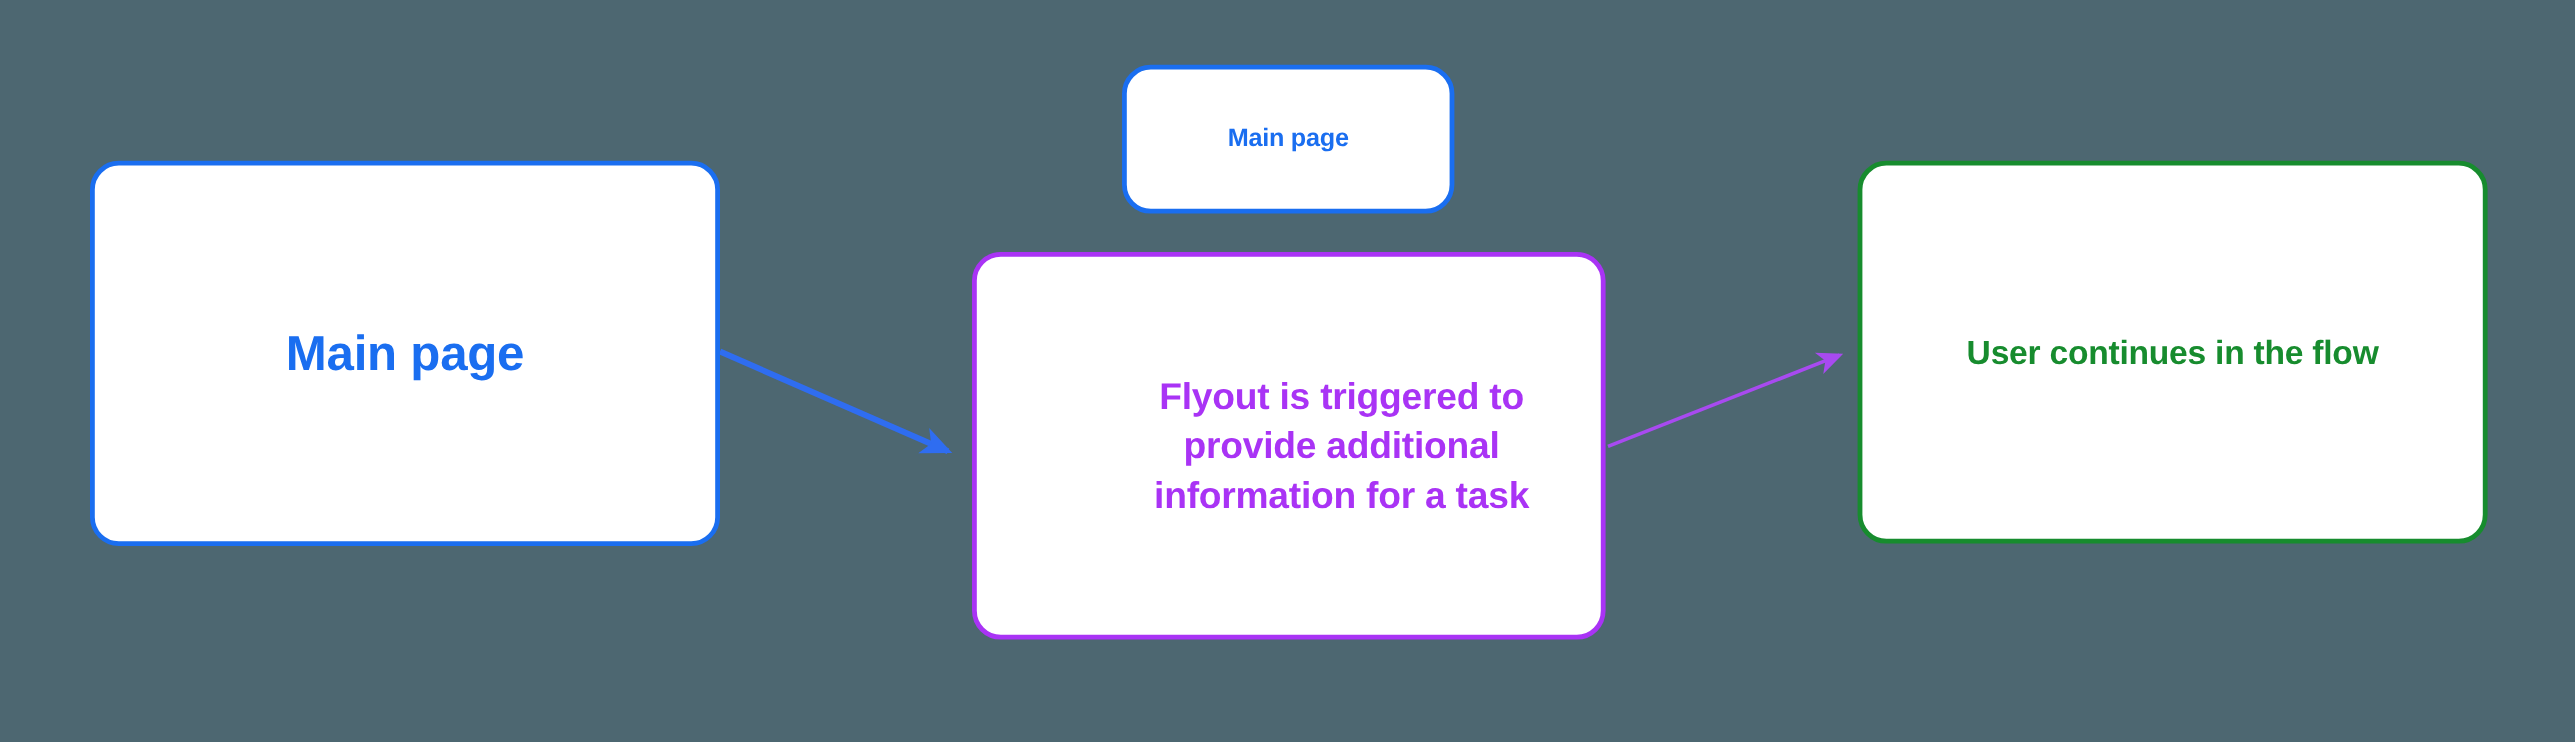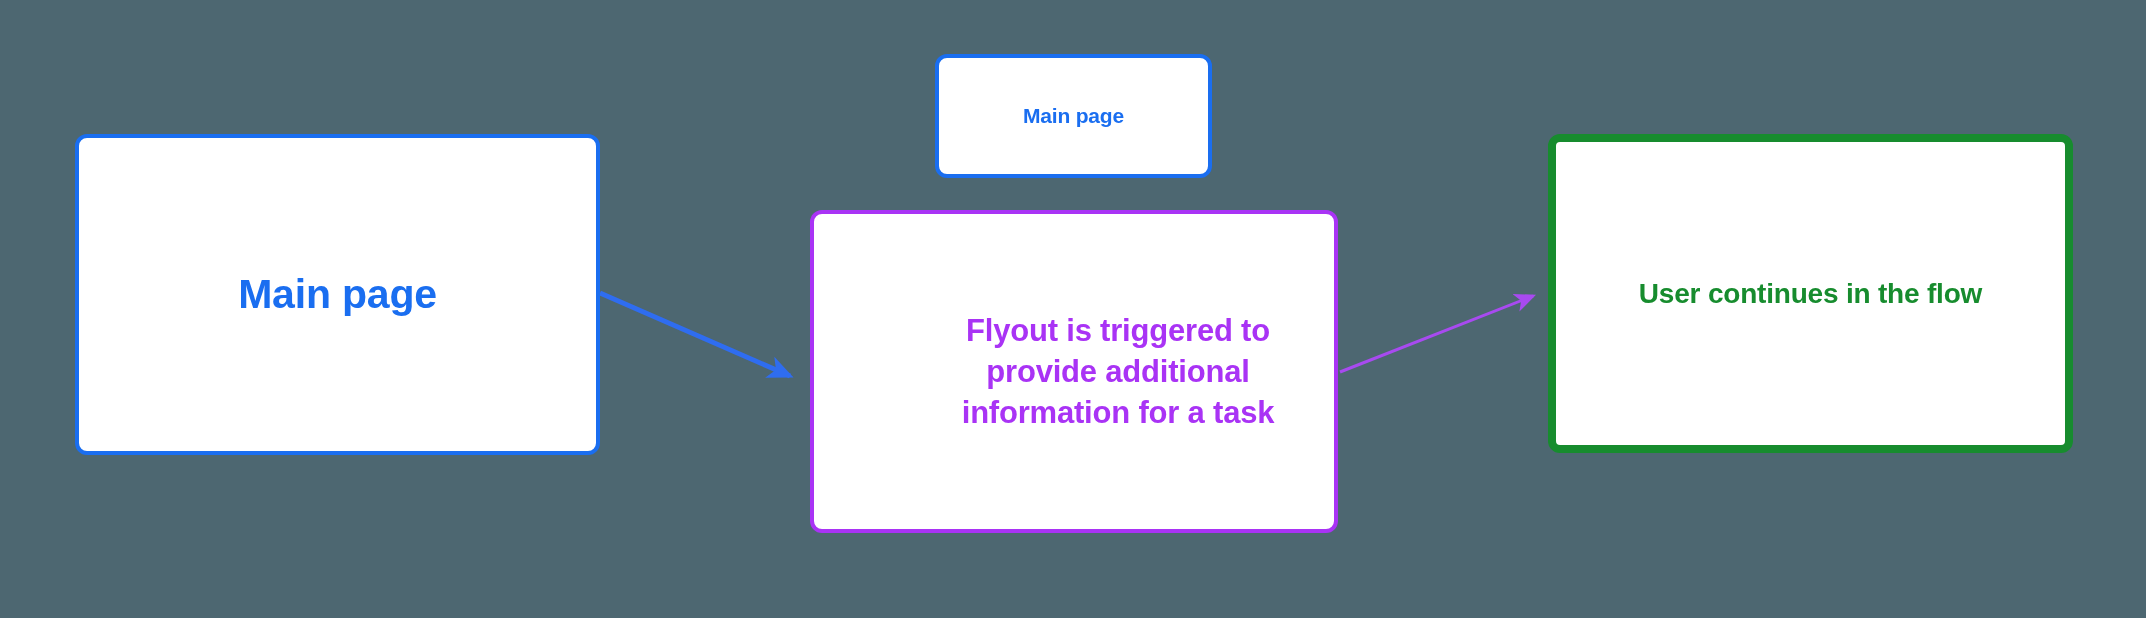--- a/index.html
+++ b/index.html
@@ -16,21 +16,21 @@
   #canvas {
     position: relative;
     width: 2146px;
     height: 618px;
     background: #4d6771;
   }
   .node {
     position: absolute;
     box-sizing: border-box;
     background: #ffffff;
-    border-radius: 12px;
+    border-radius: 24px;
     display: flex;
     align-items: center;
     justify-content: center;
     text-align: center;
     font-weight: bold;
     line-height: 1.33;
     letter-spacing: -0.2px;
     z-index: 3;
   }
   
@@ -67,21 +67,21 @@
   }
   #node-flyout .node-label {
     max-width: 380px;
   }
   
   #node-user-continues {
     left: 1548px;
     top: 134px;
     width: 525px;
     height: 319px;
-    border: 8px solid #f97316;
+    border: 4px solid #f97316;
     color: #178c2e;
     font-size: 28px;
   }
   #edges {
     position: absolute;
     left: 0;
     top: 0;
     width: 2146px;
     height: 618px;
     z-index: 1;

